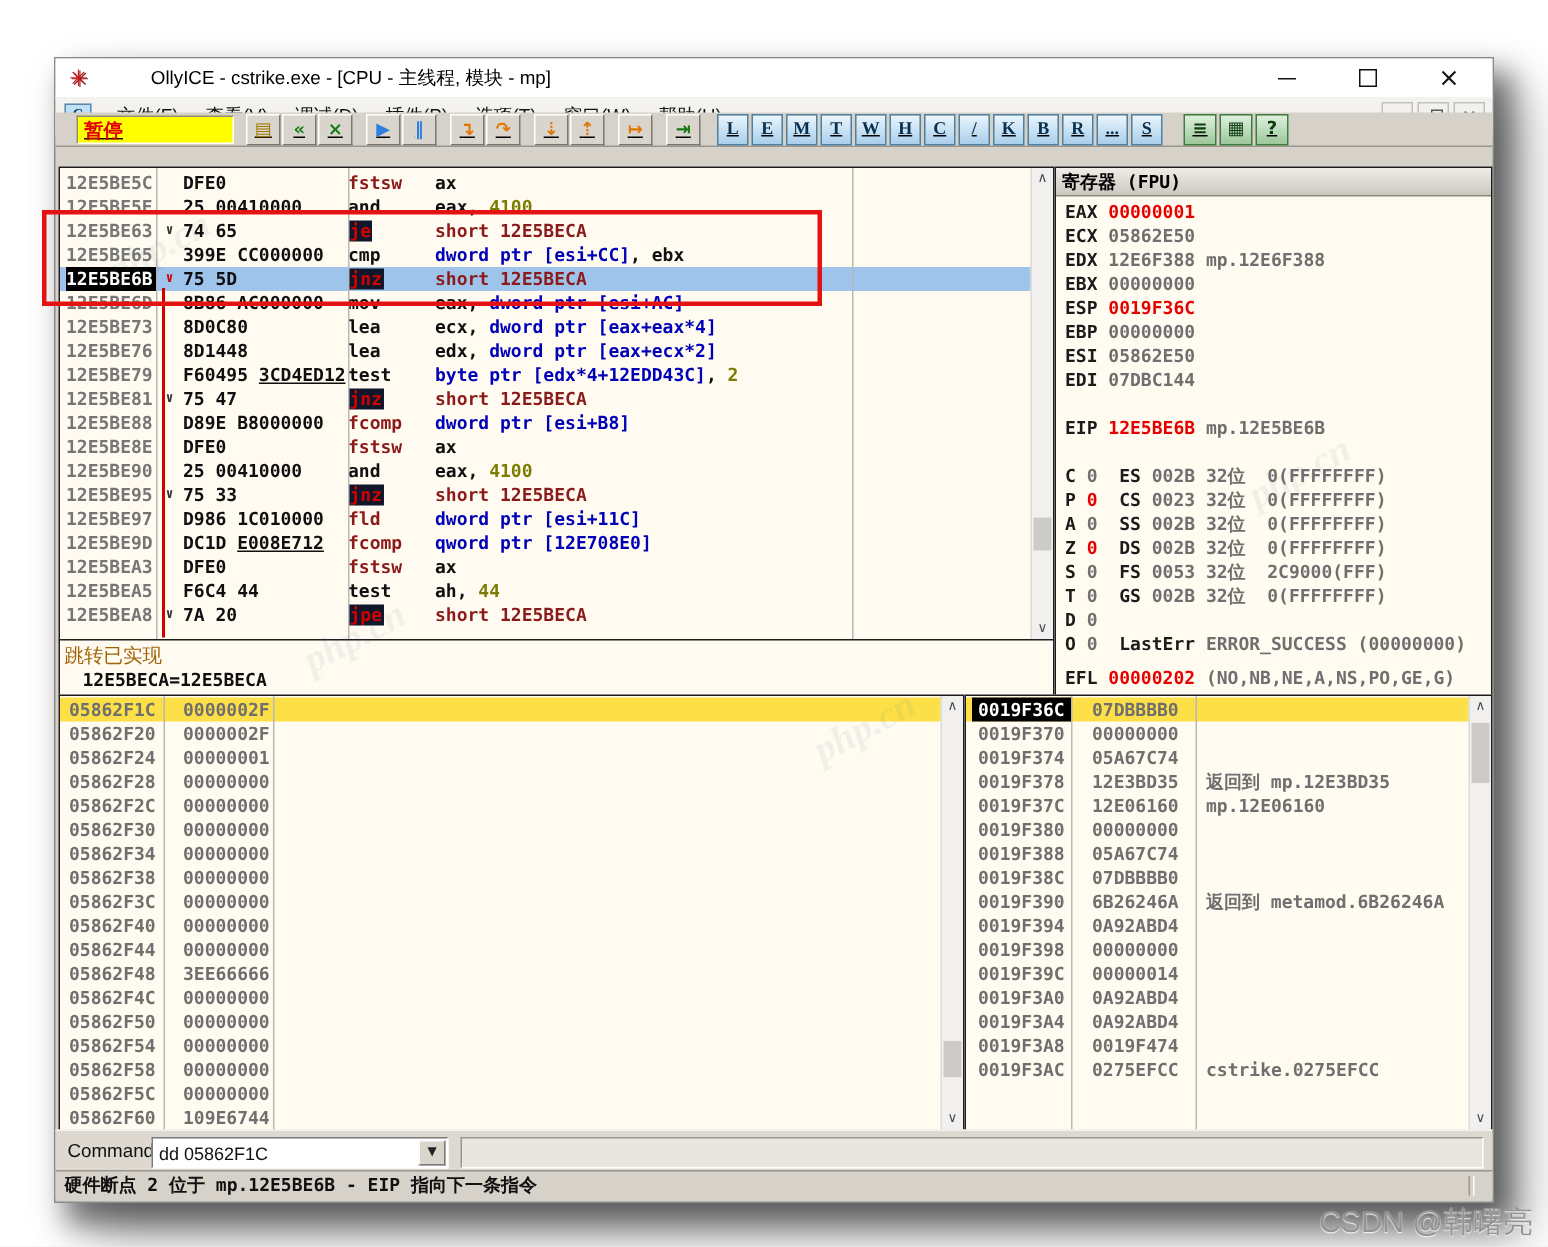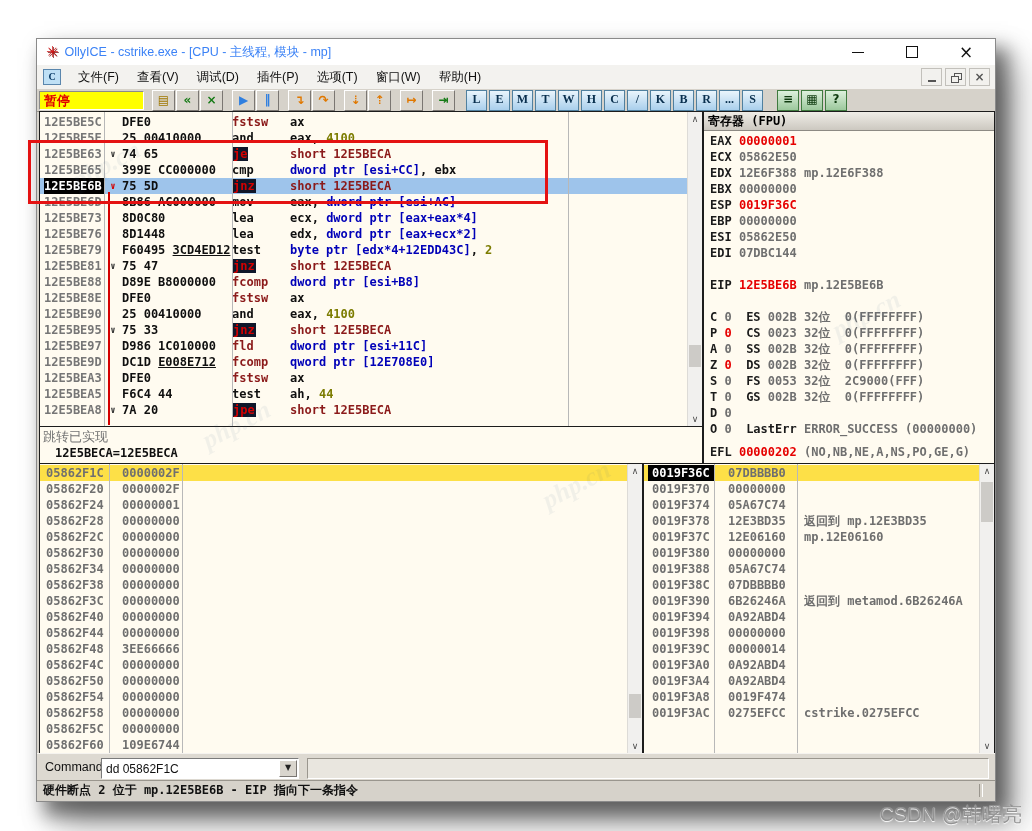--- a/index.html
+++ b/index.html
@@ -10,21 +10,21 @@
   
   #win{position:absolute;left:36px;top:38px;width:958px;height:762px;background:#D6D2CA;
        border:1px solid #8a8a8a;
        box-shadow:10px 12px 18px 2px rgba(0,0,0,.5), 22px 24px 34px rgba(0,0,0,.28);}
 
   
   .titlebar{position:absolute;left:0;top:0;right:0;height:26px;background:#fff;display:flex;
             align-items:center;border-bottom:1px solid #e3e3e3;}
   .app-icon{font-family:"DejaVu Sans",sans-serif;color:#d01818;font-size:15px;font-weight:bold;
             margin:0 6px 0 9px;text-shadow:1px 1px 0 #701010;}
-  .title-text{font-size:12.5px;color:#3b82f6;}
+  .title-text{font-size:12.5px;color:#000000;margin-left:36px;}
   .cap-btns{margin-left:auto;display:flex;align-items:center;gap:40px;padding-right:22px;}
   .capb{width:14px;height:14px;display:flex;align-items:center;justify-content:center;cursor:default;}
   .ico-min{width:12px;height:0;border-top:1.6px solid #111;}
   .ico-max{width:10px;height:10px;border:1.4px solid #111;}
   .ico-x{font-size:17px;line-height:10px;color:#111;font-family:"DejaVu Sans",sans-serif;}
 
   
   .menubar{position:absolute;left:0;top:26px;right:0;height:24px;background:#F3F2EF;display:flex;
            align-items:center;border-bottom:1px solid #d9d6d0;}
   .mdi-icon{width:16px;height:14px;background:#BFE0F5;border:1px solid #5a86ad;color:#0a3b66;
@@ -33,22 +33,22 @@
   .mdi-btns{margin-left:auto;display:flex;gap:3px;padding-right:5px;}
   .mdib{width:19px;height:16px;background:#f2f1ee;border:1px solid #c2c0bb;display:flex;
         align-items:center;justify-content:center;}
   .ico-mmin{width:8px;height:0;border-top:2px solid #555;margin-top:7px;}
   .ico-restore{position:relative;width:10px;height:9px;}
   .ico-restore::before{content:"";position:absolute;left:3px;top:0;width:6px;height:5px;border:1px solid #555;}
   .ico-restore::after{content:"";position:absolute;left:0;top:3px;width:6px;height:5px;border:1px solid #555;background:#f2f1ee;}
   .ico-mx{font:bold 12px/12px "DejaVu Sans",sans-serif;color:#555;}
 
   
-  .toolbar{position:absolute;left:0;top:50px;right:0;height:22px;background:#D6D2CA;display:flex;
-           align-items:center;border-bottom:1px solid #9a968e;padding-left:2px;}
+  .toolbar{position:absolute;left:0;top:36px;right:0;height:22px;background:#D6D2CA;display:flex;
+           align-items:center;border-bottom:1px solid #9a968e;padding-left:14px;text-decoration:underline;}
   .pausebox{width:99px;height:17px;background:#FFFF00;border:1px solid;border-color:#8a8a8a #fff #fff #8a8a8a;
             color:#e00000;font:bold 13px/17px "Liberation Sans",sans-serif;padding-left:4px;}
   .tbtn{width:21px;height:19px;background:#D9D5CD;border:1px solid;border-color:#fff #7a7672 #7a7672 #fff;
         display:flex;align-items:center;justify-content:center;margin-right:1px;
         font-family:"DejaVu Sans",sans-serif;font-weight:bold;font-size:12px;}
   .gap{margin-left:8px;}
   .tb-olive{color:#a07800}.tb-green{color:#157a15}.tb-blue{color:#2f7fe0}.tb-orange{color:#e07800}
   .lbtn{width:19px;height:19px;background:linear-gradient(#eaf5fc,#a9cfec);border:1px solid #50809f;
         color:#092f4e;font:bold 12px/17px "Liberation Serif",serif;text-align:center;margin-right:2px;}
   .gbtn{width:20px;height:19px;background:linear-gradient(#ddf0dd,#9cc89c);border:1px solid #3f7a3f;
@@ -91,21 +91,21 @@
 
   
   .reg-header{position:absolute;left:0;top:0;right:0;height:18px;background:linear-gradient(#efede7,#ccc8c0);
               border-bottom:1px solid #8d8a84;padding-left:4px;color:#000;line-height:18px;}
   #reg-rows{position:absolute;left:0;top:21px;right:0;}
   .rrow{height:16px;white-space:pre;padding-left:6px;overflow:hidden;}
   .rrow.gapb{margin-top:7px;}
   .sg-k{color:#1b1b1b}.sg-g{color:#6f6f6f}.sg-r{color:#e60000}
 
   
-  .info1{font:13px/17px "Liberation Sans",sans-serif;color:#737373;padding:1px 0 0 3px;}
+  .info1{font:13px/17px "Liberation Sans",sans-serif;color:#a16207;padding:1px 0 0 3px;}
   .info2{font:bold 12px/16px "DejaVu Sans Mono",monospace;color:#0f0f0f;padding-left:15px;}
 
   
   #dump-rows,#stack-rows{position:absolute;left:0;top:1px;right:14px;}
   .mrow,.srow{display:flex;height:16px;white-space:pre;color:#6f6f6f;}
   .mrow{padding-left:6px;}
   .mrow.sel,.srow.sel{background:#fde047;}
   .m-addr{width:62px;flex:0 0 62px;}
   .m-val{margin-left:14px;}
   .srow{padding-left:8px;}

